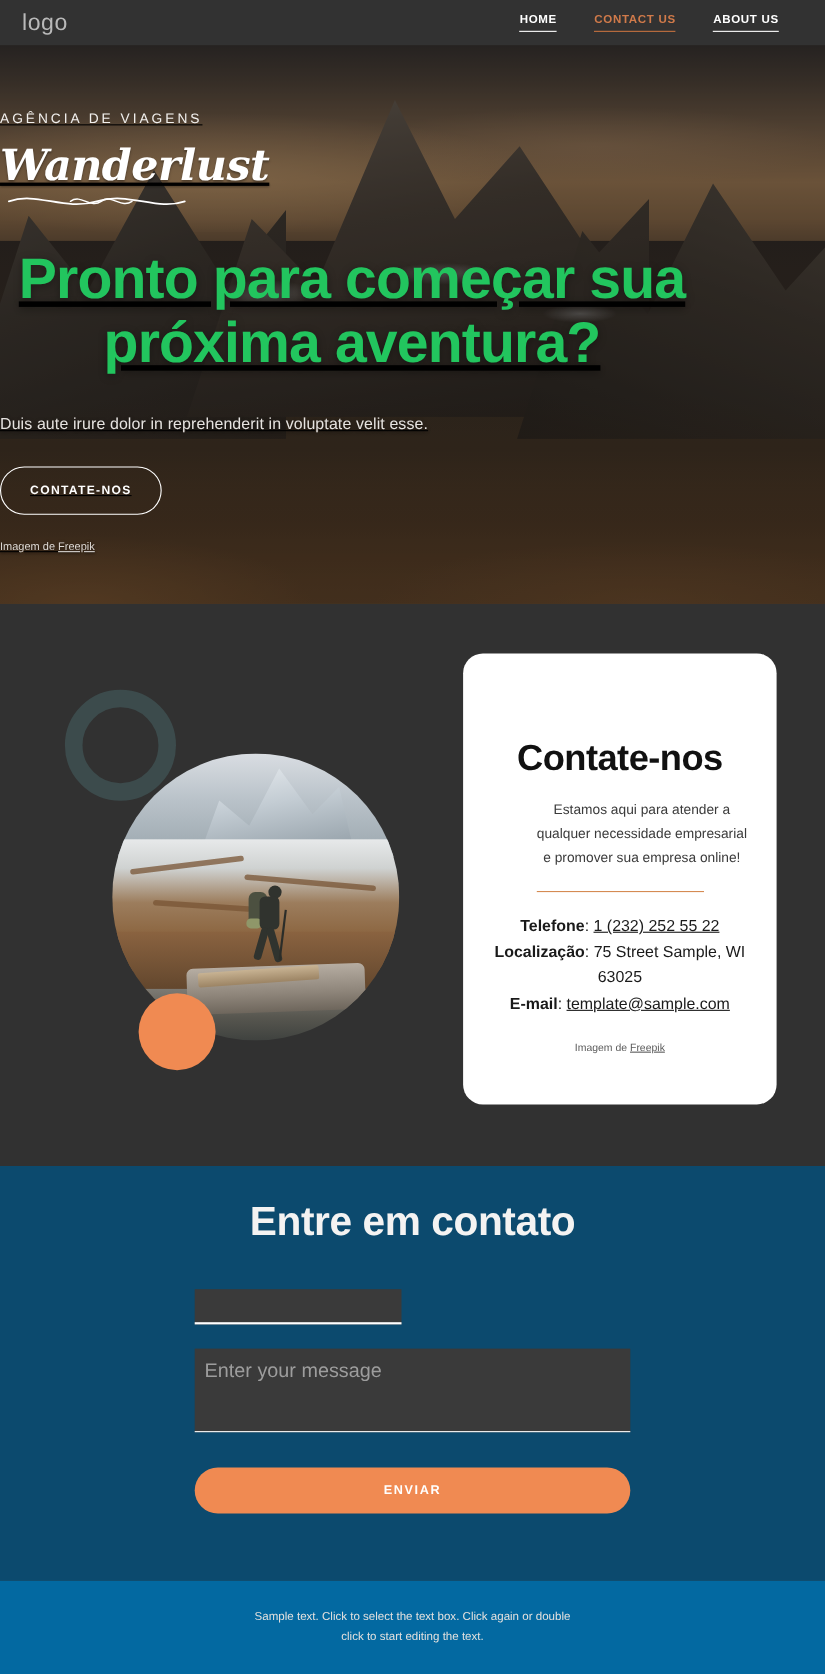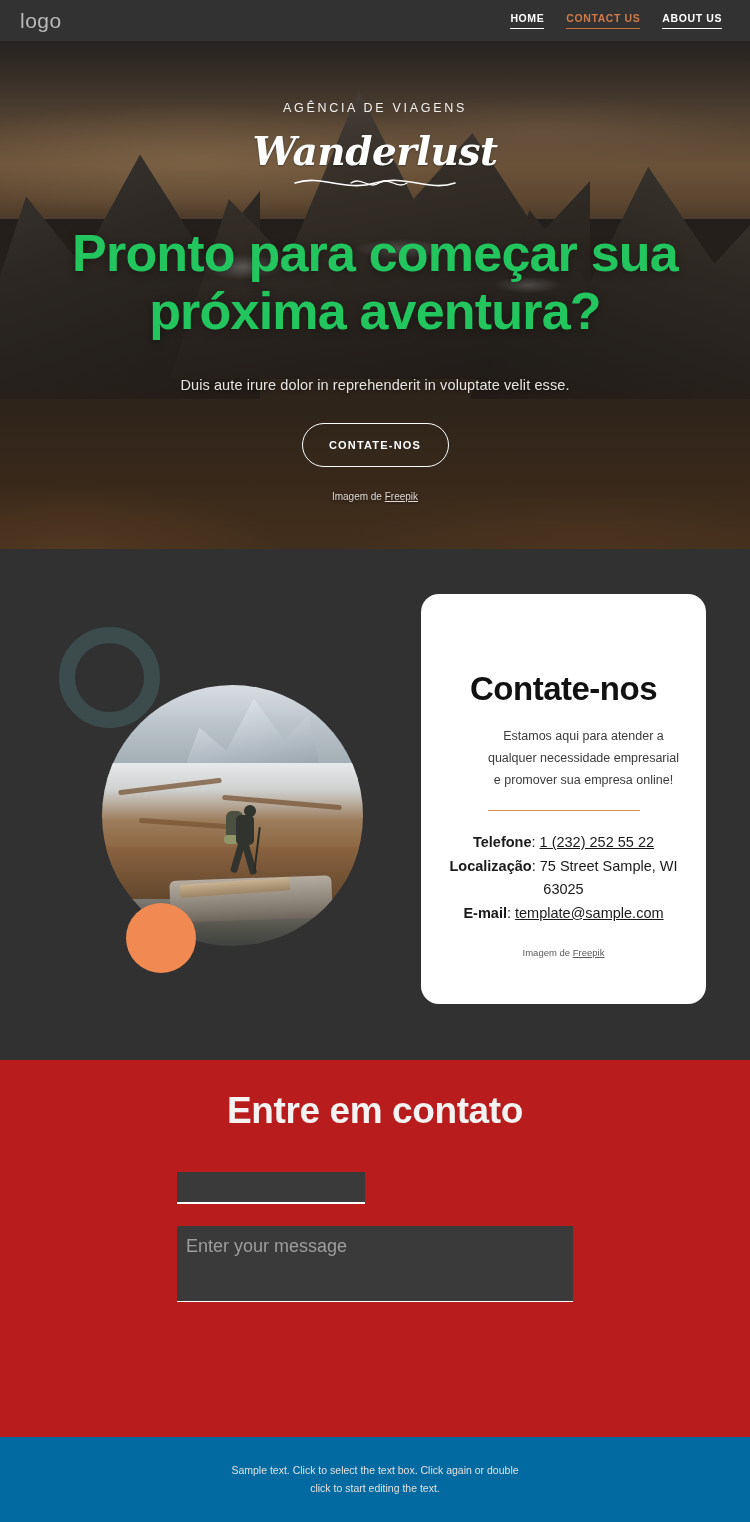--- a/index.html
+++ b/index.html
@@ -20,21 +20,21 @@
     display: flex; align-items: center;
     z-index: 20;
   }
   .logo {
     margin-left: 20px;
     color: #b9b9b9;
     font-size: 21px;
     letter-spacing: 0.5px;
     font-weight: 300;
   }
-  .nav { margin-left: auto; margin-right: 28px; display: flex; align-items: center; gap: 22px; }
+  .nav { margin-left: auto; margin-right: 42px; display: flex; align-items: center; gap: 34px; }
   .nav-item {
     font-size: 10.5px;
     font-weight: 700;
     letter-spacing: 0.6px;
     color: #ffffff;
     padding-bottom: 4px;
     border-bottom: 1.5px solid #ffffff;
     white-space: nowrap;
     cursor: pointer;
   }
@@ -82,22 +82,23 @@
   .slope {
     position: absolute; bottom: 0; left: 0; width: 750px; height: 190px;
     background:
       radial-gradient(ellipse 300px 90px at 10% 100%, rgba(132,88,46,.65), rgba(132,88,46,0) 70%),
       radial-gradient(ellipse 340px 80px at 78% 100%, rgba(120,80,44,.55), rgba(120,80,44,0) 72%),
       linear-gradient(180deg, rgba(0,0,0,0) 0%, rgba(61,41,24,.55) 60%, rgba(86,57,31,.8) 100%);
   }
   .hero-shade { position: absolute; inset: 0; background: rgba(25,22,20,.40); }
   .hero-content {
     position: absolute; inset: 0;
-    display: flex; flex-direction: column; align-items: center;
+    display: flex; flex-direction: column; align-items: flex-start;
     text-align: center;
+    text-decoration: underline;
   }
   .eyebrow {
     margin-top: 60px;
     color: #f2f0ee; font-size: 12.5px; letter-spacing: 2.7px; font-weight: 400;
   }
   .script-logo {
     margin-top: 16px;
     color: #ffffff;
     font-family: "DejaVu Serif", serif;
     font-size: 39px;
@@ -194,21 +195,21 @@
   }
   .card-title { margin-top: 76px; color: #111111; font-size: 33px; font-weight: 700; letter-spacing: -0.5px; }
   .card-desc { margin-top: 18px; color: #3b3b3b; font-size: 12.5px; line-height: 1.75; font-weight: 400; margin-left: 40px; }
   .card-divider { margin-top: 18px; width: 152px; height: 1.5px; background: #d58b53; }
   .card-info { margin-top: 20px; color: #1a1a1a; font-size: 14.5px; line-height: 1.62; }
   .card-info b { font-weight: 700; }
   .card-info a { color: #1a1a1a; text-decoration: underline; }
   .card-credit { margin-top: 22px; color: #5a5a5a; font-size: 9.5px; }
 
   
-  .form-section { position: absolute; top: 1060px; left: 0; width: 750px; height: 377px; background: #b91c1c; }
+  .form-section { position: absolute; top: 1060px; left: 0; width: 750px; height: 377px; background: #0c4a6e; }
   .form-title {
     position: absolute; top: 30px; left: 0; width: 750px; text-align: center;
     color: #f4f3f2; font-size: 37px; font-weight: 700; letter-spacing: -0.4px;
   }
   .form-wrap { position: absolute; top: 112px; left: 177px; width: 396px; }
   .row { display: flex; gap: 20px; }
   .field {
     width: 188px; height: 32px;
     background: #3a3a3a; border: none;
     border-bottom: 1.5px solid #8c8c8c;
@@ -336,20 +337,21 @@
     </div>
   </div>
 
   <div class="form-section">
     <div class="form-title">Entre em contato</div>
     <div class="form-wrap">
       <div class="row">
         <input class="field focused" type="text" placeholder="" style="">
       </div>
       <textarea class="msg" placeholder="Enter your message" style=""></textarea>
+      <button class="submit">ENVIAR</button>
     </div>
   </div>
 
   <div class="footer">
     <div class="footer-text">
       <div>Sample text. Click to select the text box. Click again or double</div>
       <div>click to start editing the text.</div>
     </div>
   </div>
 

